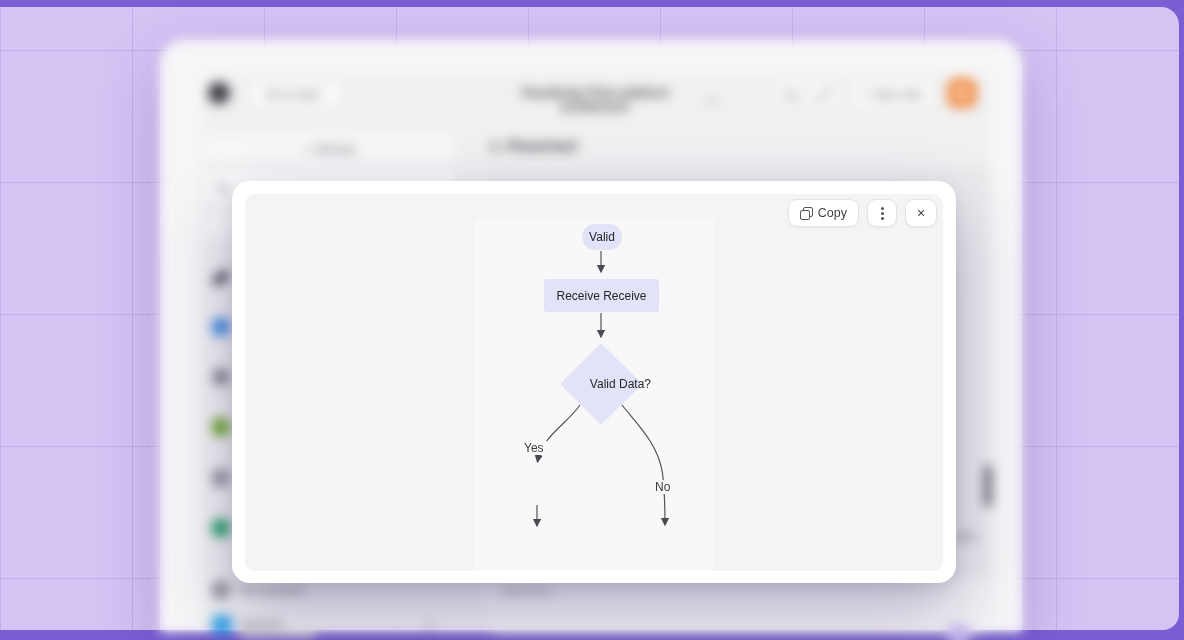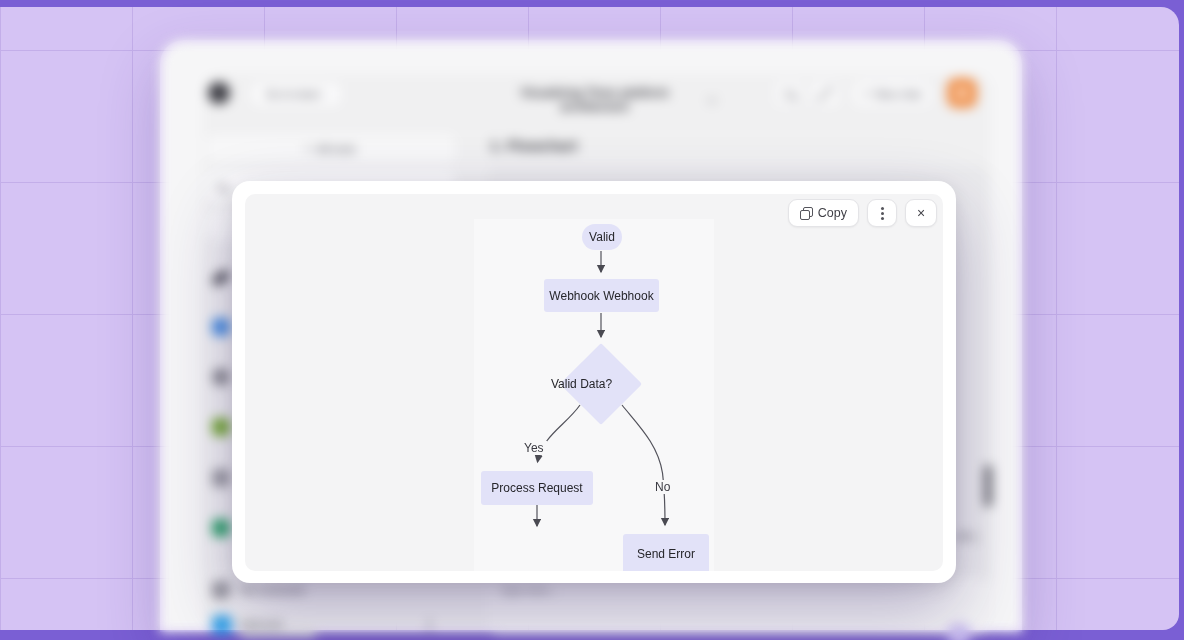--- a/index.html
+++ b/index.html
@@ -117,21 +117,21 @@
     background:#F8F8F9; overflow:hidden;
   }
   .fc-zone svg { position:absolute; left:0; top:0; }
   .node {
     position:absolute; background:#E2E2F8; color:#26262B; font-size:12px;
     display:flex; align-items:center; justify-content:center; text-align:center;
   }
   .n-start   { left:108px; top:5px;  width:40px;  height:26px; border-radius:13px; }
   .n-receive { left:70px;  top:60px; width:115px; height:33px; border-radius:3px; }
   .n-diamond { left:98px;  top:136px; width:58px; height:58px; transform:rotate(45deg); border-radius:2px; }
-  .n-diamond-label { position:absolute; left:77px; top:158px; width:100px; text-align:left; font-size:12px; color:#26262B; background:transparent; }
+  .n-diamond-label { position:absolute; left:77px; top:158px; width:100px; text-align:right; font-size:12px; color:#26262B; background:transparent; }
   .n-process { left:7px;   top:252px; width:112px; height:34px; border-radius:3px; }
   .n-notify  { left:6px;   top:315px; width:113px; height:40px; border-radius:3px; }
   .n-error   { left:149px; top:315px; width:86px;  height:40px; border-radius:3px; }
   .edge-label { position:absolute; font-size:12px; color:#3A3A42; background:#F8F8F9; padding:0 3px; }
   .lbl-yes { left:47px;  top:222px; }
   .lbl-no  { left:178px; top:261px; }
 </style>
 </head>
 <body>
 
@@ -227,27 +227,21 @@
         <path d="M106,186 C 92,206 68,217 63.5,243" marker-end="url(#arrow)"></path>
         <path d="M148,186 C 164,206 184,225 188.5,254 C 190.8,273 191,290 191,306" marker-end="url(#arrow)"></path>
         <path d="M63,286 L63,307" marker-end="url(#arrow)"></path>
       </g>
     </svg>
 
     <div class="node n-start">
       <span>Valid</span>
     </div>
     <div class="node n-receive">
-      <span>Webhook Webhook</span>
+      <span>Receive Receive</span>
     </div>
     <div class="node n-diamond"></div>
     <div class="n-diamond-label">Valid Data?</div>
-    <div class="node n-process">
-      <span>Process Request</span>
-    </div>
-    <div class="node n-error">
-      <span>Send Error</span>
-    </div>
 
     <div class="edge-label lbl-yes">Yes</div>
     <div class="edge-label lbl-no">No</div>
   </div>
 </div>
 
 </body></html>

